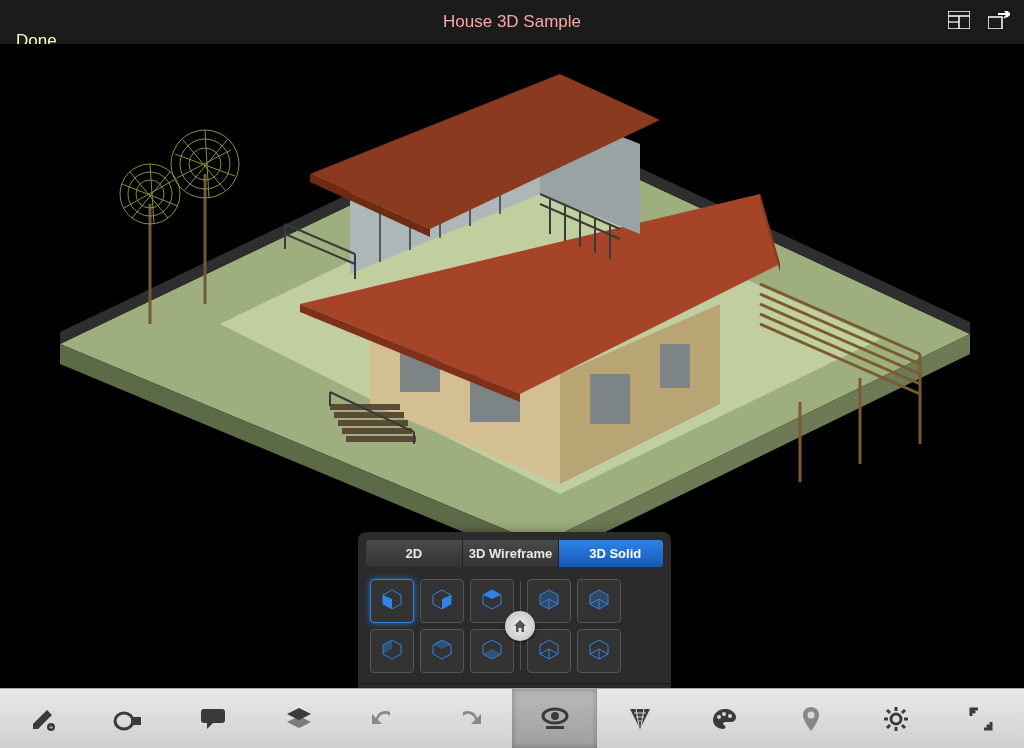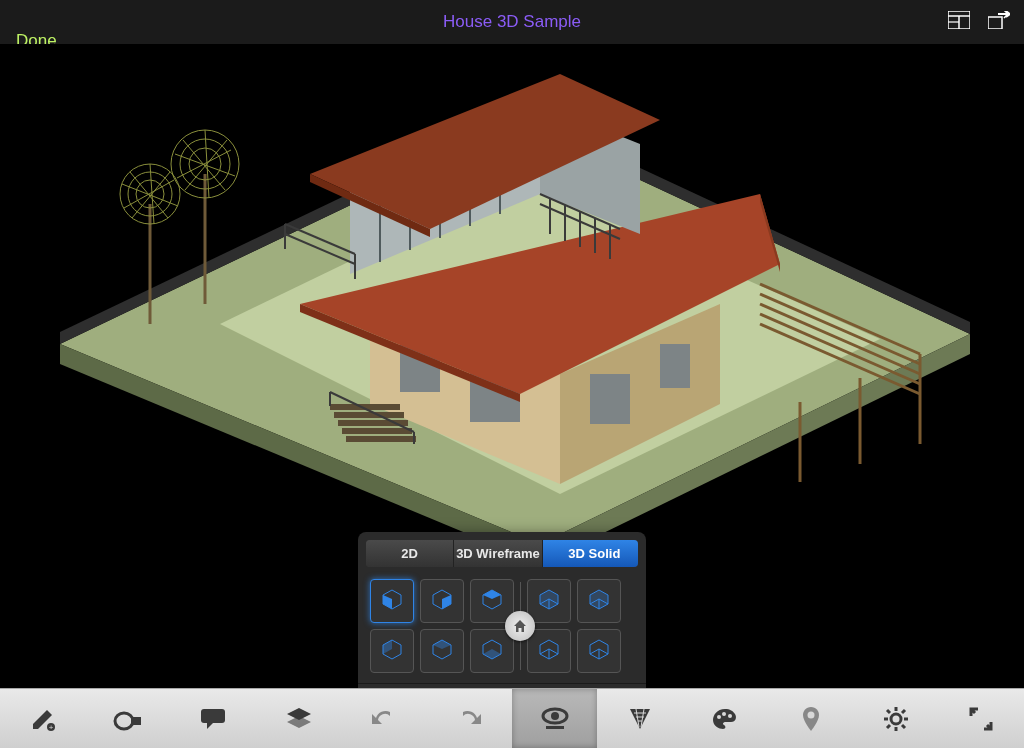--- a/index.html
+++ b/index.html
@@ -1,27 +1,27 @@
 <!DOCTYPE html>
 <html><head>
 <meta charset="utf-8">
 <style>
   * { box-sizing: border-box; margin: 0; padding: 0; }
   html, body { width: 1024px; height: 748px; font-family: -apple-system, Helvetica, Arial, sans-serif; background:#000; overflow:hidden; }
   
   .topbar { position:relative; height:44px; background:#1b1b1b; display:flex; align-items:center; justify-content:center; }
-  .topbar .done { position:absolute; left:16px; color:#bef264; font-size:17px; cursor:pointer;margin-top:37px; }
-  .topbar .title { color:#8b5cf6; font-size:17px; font-weight:500; }
+  .topbar .done { position:absolute; left:16px; color:#fef9c3; font-size:17px; cursor:pointer;margin-top:37px; }
+  .topbar .title { color:#fca5a5; font-size:17px; font-weight:500; }
   .topbar .right-icons { position:absolute; right:14px; display:flex; gap:18px; align-items:center; }
   .topbar .right-icons svg { fill:#fff; cursor:pointer; }
   
   .viewport { position:relative; width:1024px; height:644px; background:#000; overflow:hidden; }
   .viewport svg.scene { position:absolute; left:0; top:0; }
   
-  .popover { position:absolute; left:358px; top:488px; width:288px; background:#2b2b2b; border-radius:8px; box-shadow:0 4px 16px rgba(0,0,0,.6); padding:8px 8px 0 8px; }
+  .popover { position:absolute; left:358px; top:488px; width:313px; background:#2b2b2b; border-radius:8px; box-shadow:0 4px 16px rgba(0,0,0,.6); padding:8px 8px 0 8px; }
   .segmented { display:flex; background:#3a3a3a; border-radius:4px; overflow:hidden; margin-bottom:8px; }
   .segmented .seg { flex:1; text-align:center; padding:6px 0; font-size:13px; font-weight:600; color:#e8e8e8; border-right:1px solid #222; cursor:pointer; background:linear-gradient(#4a4a4a,#333); }
   .segmented .seg:last-child { border-right:none;padding-left:8px; }
   .segmented .seg.active { background:linear-gradient(#2f84e6,#1558b8); color:#fff; }
   .view-grid { display:flex; align-items:center; padding:4px 4px 10px 4px; }
   .cube-col { display:grid; grid-template-columns:repeat(3,44px); grid-auto-rows:44px; gap:6px; }
   .cube-col.two { grid-template-columns:repeat(2,44px); }
   .cube { width:44px; height:44px; border:1px solid #555; border-radius:4px; background:#333; display:flex; align-items:center; justify-content:center; cursor:pointer; }
   .cube.active { border-color:#2f84e6; box-shadow:0 0 6px rgba(47,132,230,.8); }
   .divider-v { width:1px; height:88px; background:#555; margin:0 6px; position:relative; }

